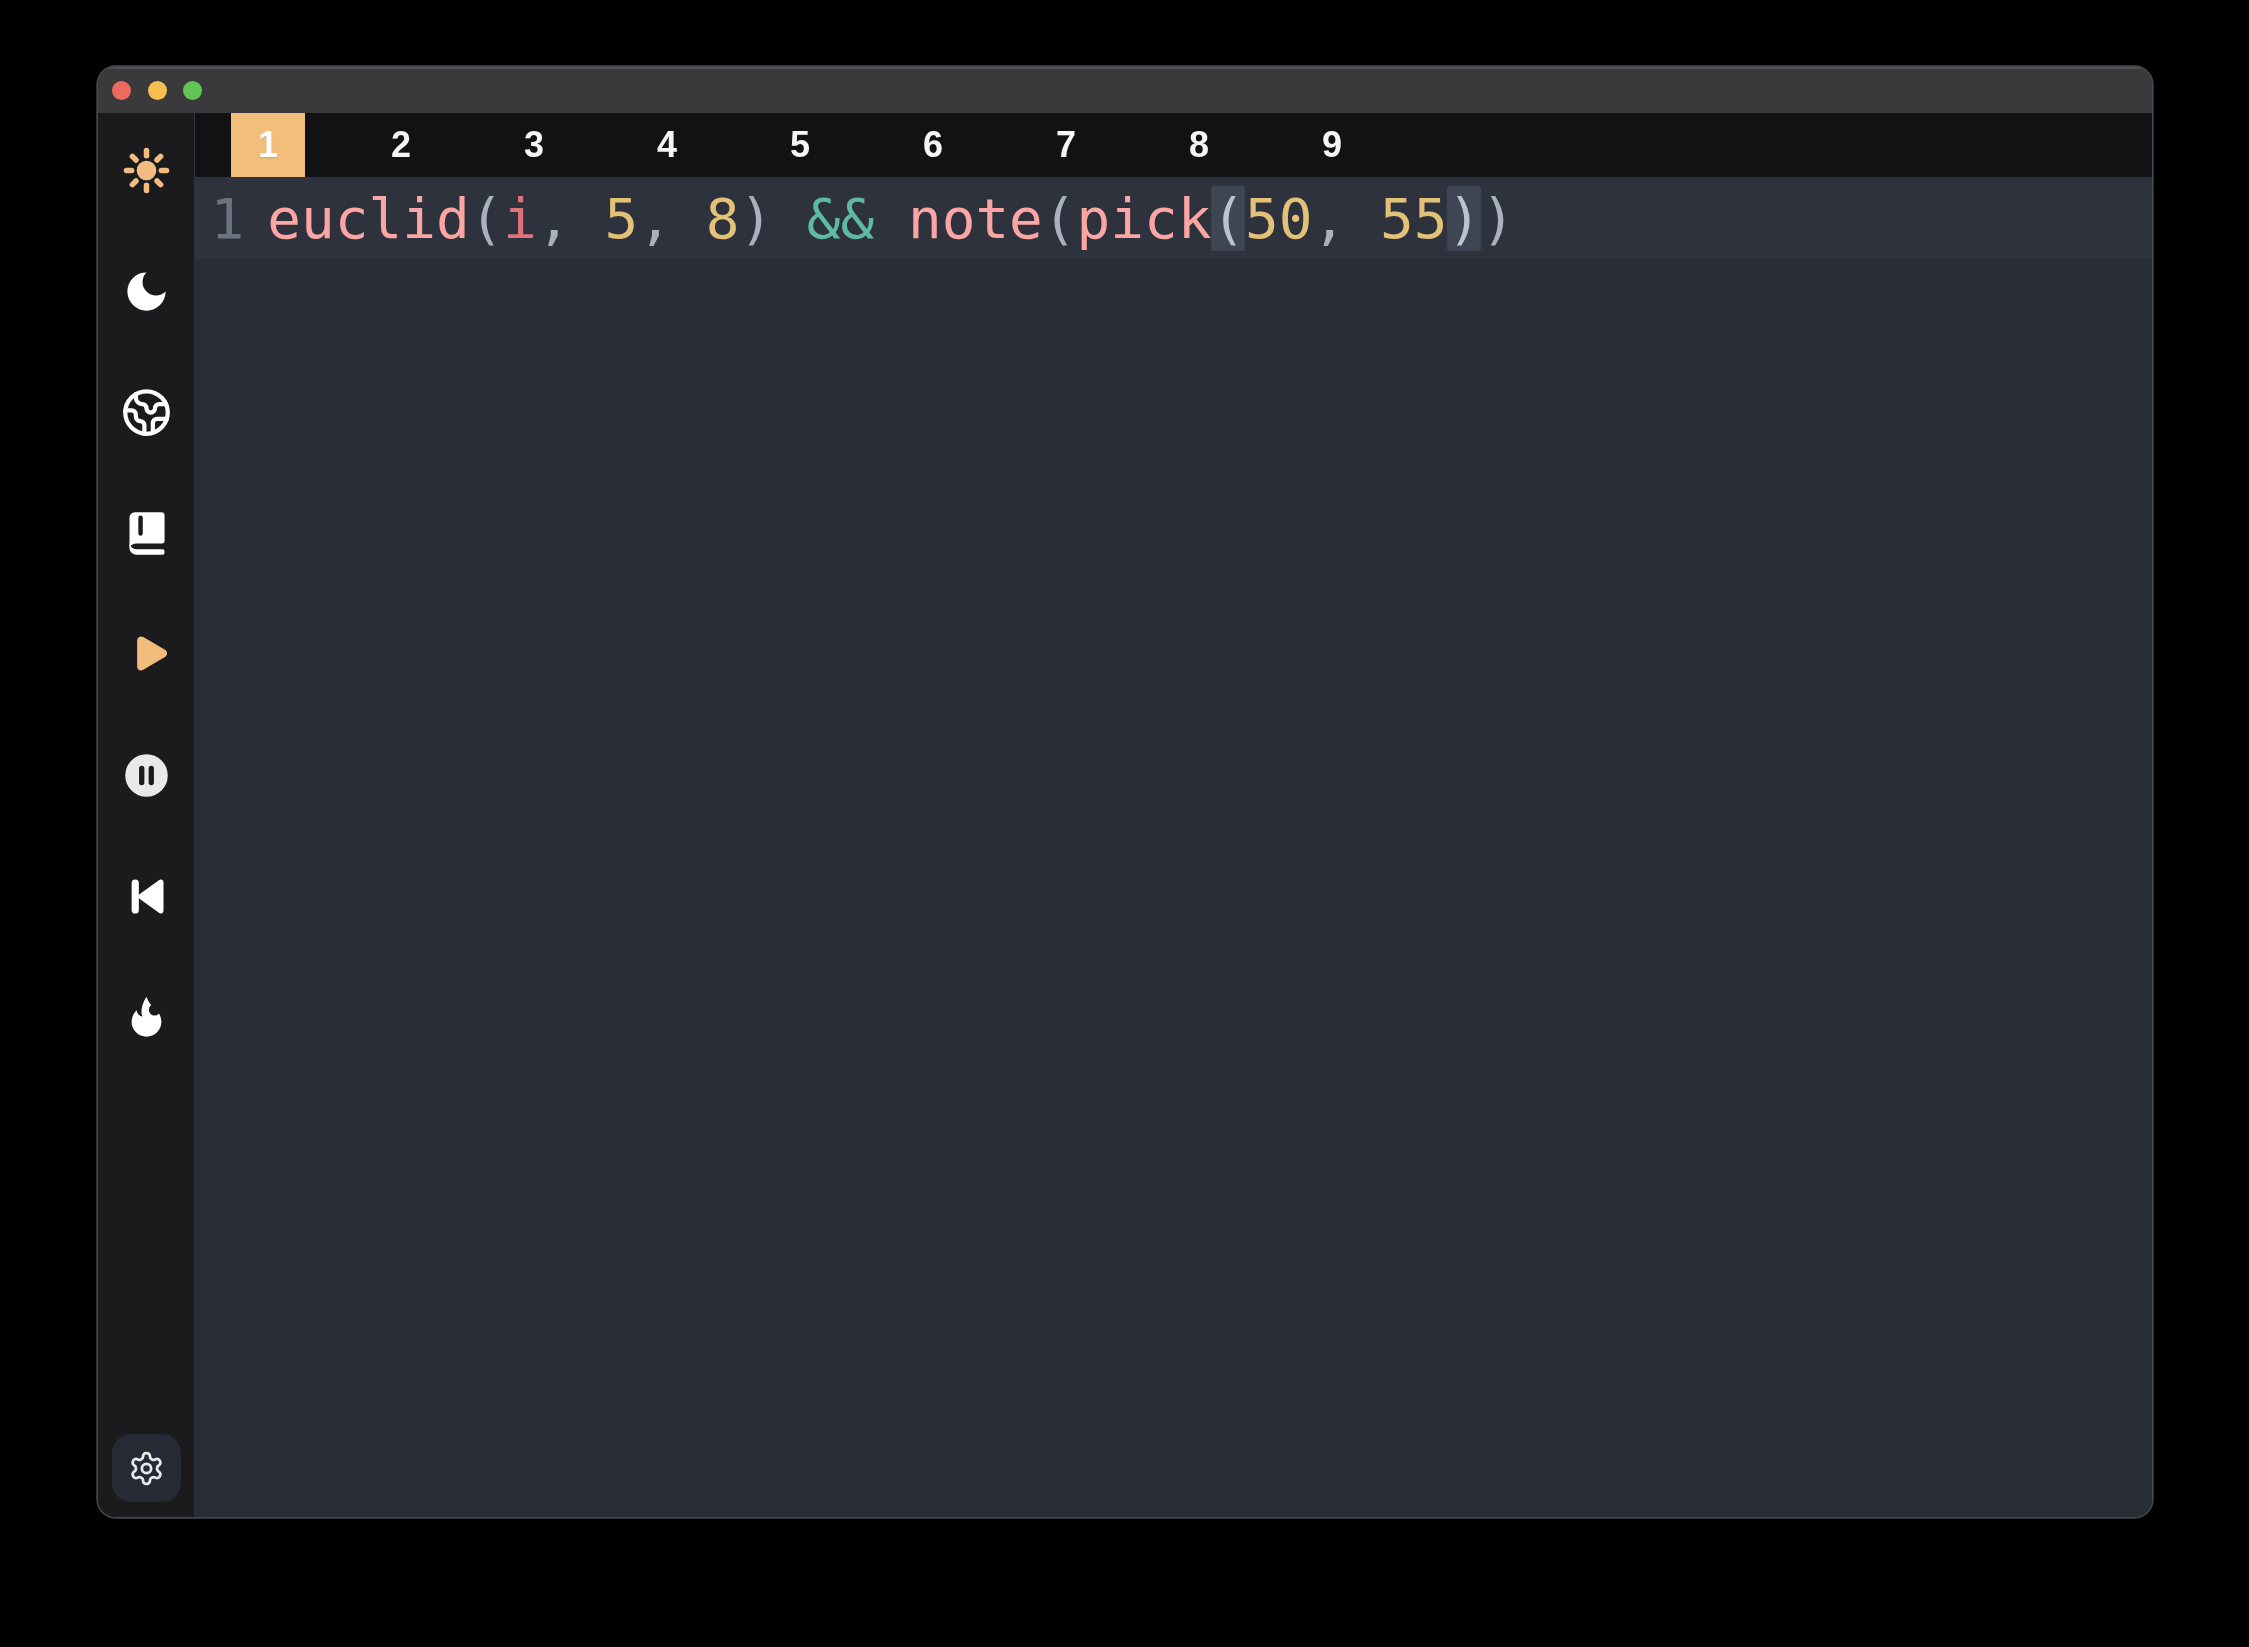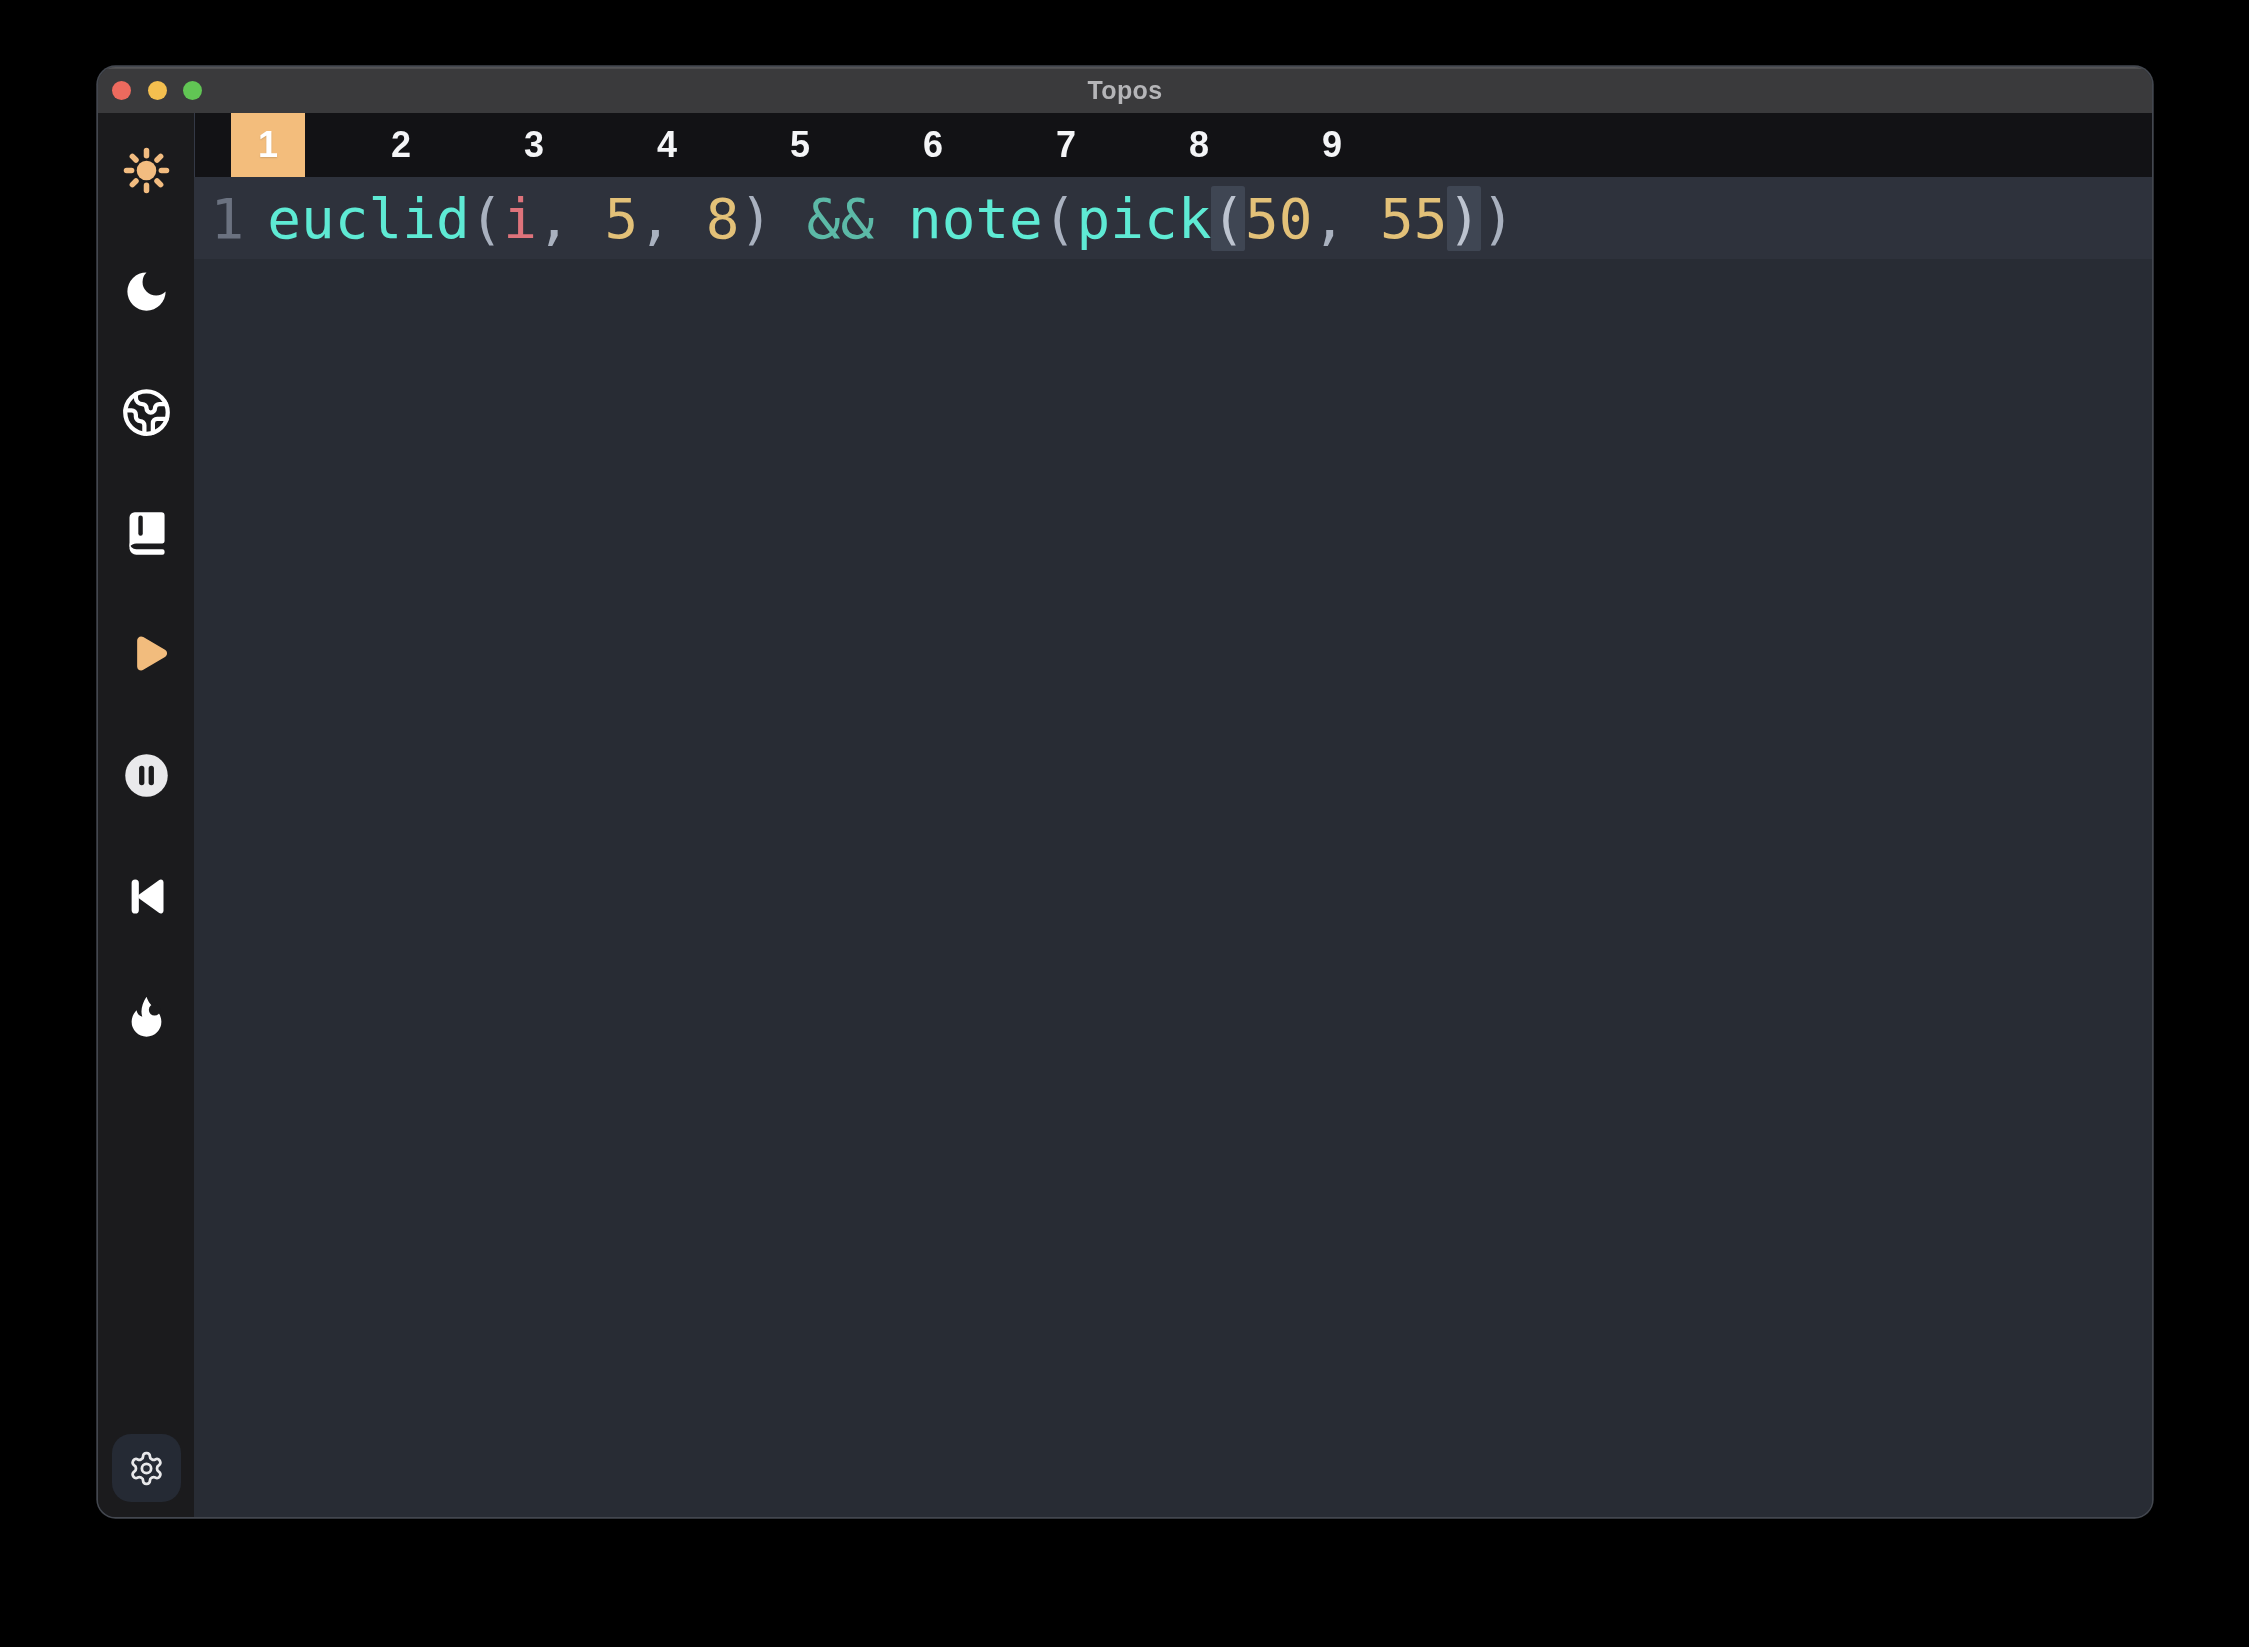--- a/index.html
+++ b/index.html
@@ -34,40 +34,39 @@
   .tab{width:74px;display:flex;align-items:center;justify-content:center;
        font-size:36px;font-weight:600;color:#f4f5f7;cursor:pointer;}
   .tab.active{background:#f3bd7c;color:#ffffff;text-shadow:0 0.9px 1.7px rgba(0,0,0,.15);}
   
   .editor{flex:1;background:#282c34;cursor:text;}
   .active-line{height:82px;background:#2e323c;display:flex;align-items:center;
                padding-left:16.6px;white-space:pre;
                font-family:"DejaVu Sans Mono","Liberation Mono",monospace;font-size:56px;}
   .linenum{color:#6b7280;margin-right:23px;}
   .code-line{white-space:pre;}
-  .tok-function{color:#5eead4;}
+  .tok-function{color:#fca5a5;}
   .tok-variable{color:#de737b;}
   .tok-number{color:#e3c178;}
   .tok-punct{color:#a9b1bf;}
   .tok-operator{color:#5cb9a7;}
   .tok-bracket{background:#3f4653;color:#bcc3cf;border-radius:2.6px;}
 </style>
 </head>
 <body>
 
 <div class="stage">
   <div class="window">
 
     <div class="titlebar">
       <div class="traffic">
           <span class="light" style="background: rgb(237, 106, 94);"></span>
           <span class="light" style="background: rgb(244, 191, 79);"></span>
           <span class="light" style="background: rgb(97, 197, 84);"></span>
         </div>
-      <div class="win-title">Topos</div>
     </div>
 
     <div class="content">
       <div class="sidebar">
           <div class="side-btn">
             <svg viewBox="0 0 24 24" fill="none">
     <g stroke="#f2bc80" stroke-width="2.6" stroke-linecap="round">
       <circle cx="12" cy="12" r="4.6" fill="#f2bc80" stroke="none"></circle>
       <line x1="12" y1="2.6" x2="12" y2="5"></line>
                 <line x1="12" y1="19" x2="12" y2="21.4"></line>

